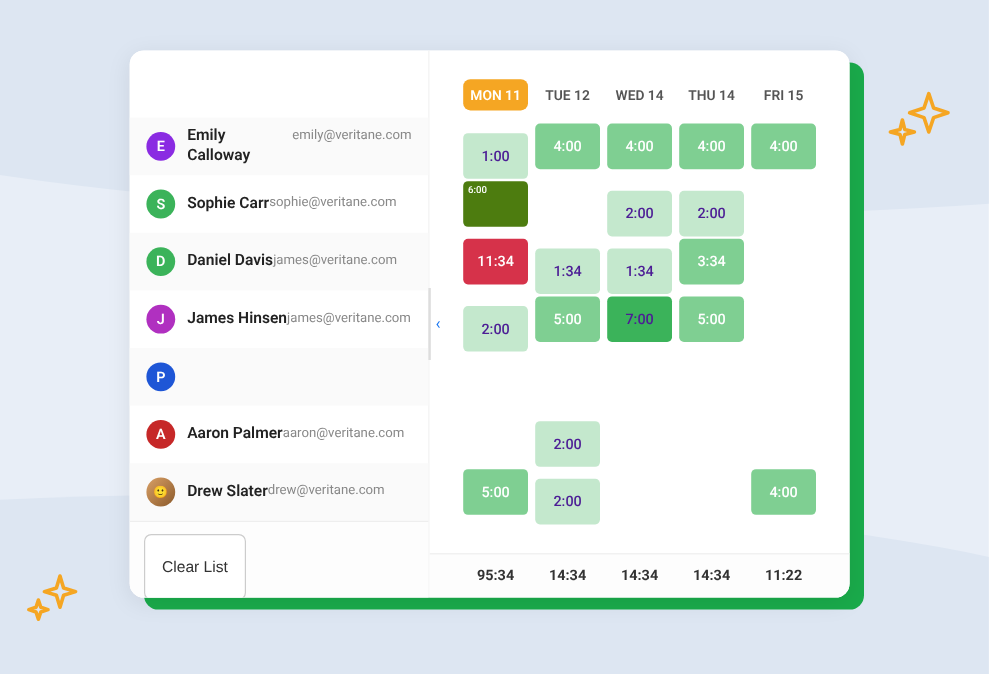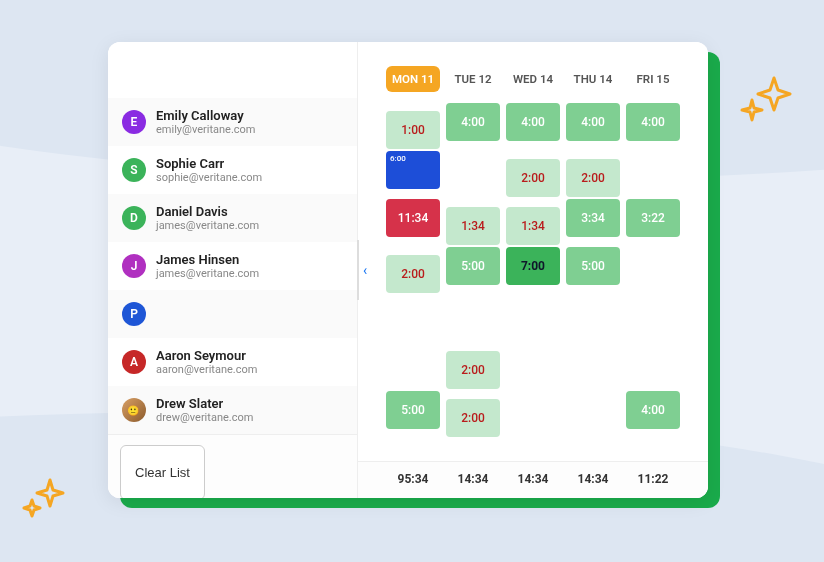--- a/index.html
+++ b/index.html
@@ -77,21 +77,21 @@
     font-weight: 600;
     display: flex;
     align-items: center;
     justify-content: center;
     flex-shrink: 0;
   }
   .avatar.photo {
     background: linear-gradient(135deg,#d9a066,#8b5a2b);
     font-size: 10px;
   }
-  .person-info { display:flex; flex-direction:column; line-height:1.2; }
+  .person-info { display:flex; flex-direction:row; line-height:1.2; }
   .person-name { font-size: 13px; font-weight: 600; color: #222; }
   .person-email { font-size: 11px; color: #888; }
   .left-footer {
     padding: 10px 12px;
     border-top: 1px solid #eee;
     background: #fdfdfd;
   }
   .clear-btn {
     border: 1px solid #ccc;
     background: #fff;
@@ -154,25 +154,25 @@
     width: 54px;
     height: 38px;
     border-radius: 4px;
     display: flex;
     align-items: center;
     justify-content: center;
     font-size: 12px;
     font-weight: 500;
   }
   .cell.empty { visibility: hidden; }
-  .style-light  { background:#c4e8cd; color:#b91c1c;margin-top:16px; }
+  .style-light  { background:#c4e8cd; color:#4c1d95;margin-top:16px; }
   .style-mid    { background:#7fcf92; color:#fff; }
-  .style-dark   { background:#3bb35a; color:#0f172a;font-weight:bold; }
+  .style-dark   { background:#3bb35a; color:#4c1d95; }
   .style-red    { background:#d6324a; color:#fff; }
-  .style-redsmall { background:#1d4ed8; color:#fff; font-size:8px; align-items:flex-start; justify-content:flex-start; padding:3px 4px;}
+  .style-redsmall { background:#4d7c0f; color:#fff; font-size:8px; align-items:flex-start; justify-content:flex-start; padding:3px 4px;}
   .totals-row {
     display:flex;
     gap:6px;
     padding: 10px 10px 12px 28px;
     border-top: 1px solid #eee;
     background:#fdfdfd;
   }
   .total-cell {
     width:54px;
     text-align:center;
@@ -237,21 +237,21 @@
             <div class="person-name">James Hinsen</div>
             <div class="person-email">james@veritane.com</div>
           </div>
         </div>
         <div class="person-row">
           <div class="avatar" style="background: rgb(30, 86, 214);">P</div>
         </div>
         <div class="person-row">
           <div class="avatar" style="background: rgb(198, 40, 40);">A</div>
           <div class="person-info">
-            <div class="person-name">Aaron Seymour</div>
+            <div class="person-name">Aaron Palmer</div>
             <div class="person-email">aaron@veritane.com</div>
           </div>
         </div>
         <div class="person-row">
           <div class="avatar photo">🙂</div>
           <div class="person-info">
             <div class="person-name">Drew Slater</div>
             <div class="person-email">drew@veritane.com</div>
           </div>
         </div>
@@ -285,21 +285,20 @@
           <div class="cell empty"></div>
           <div class="cell style-light">2:00</div>
           <div class="cell style-light">2:00</div>
           <div class="cell empty"></div>
         </div>
         <div class="grid-row">
           <div class="cell style-red">11:34</div>
           <div class="cell style-light">1:34</div>
           <div class="cell style-light">1:34</div>
           <div class="cell style-mid">3:34</div>
-          <div class="cell style-mid">3:22</div>
         </div>
         <div class="grid-row">
           <div class="cell style-light">2:00</div>
           <div class="cell style-mid">5:00</div>
           <div class="cell style-dark">7:00</div>
           <div class="cell style-mid">5:00</div>
           <div class="cell empty"></div>
         </div>
         <div class="grid-row">
           <div class="cell empty"></div>

